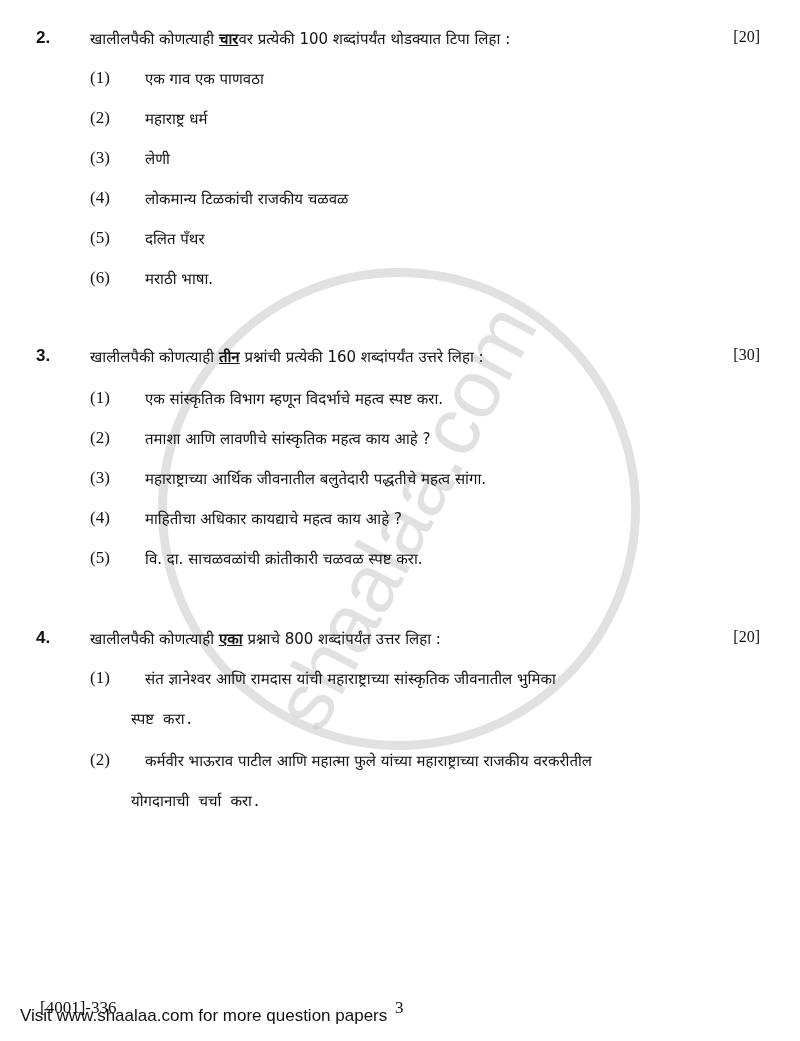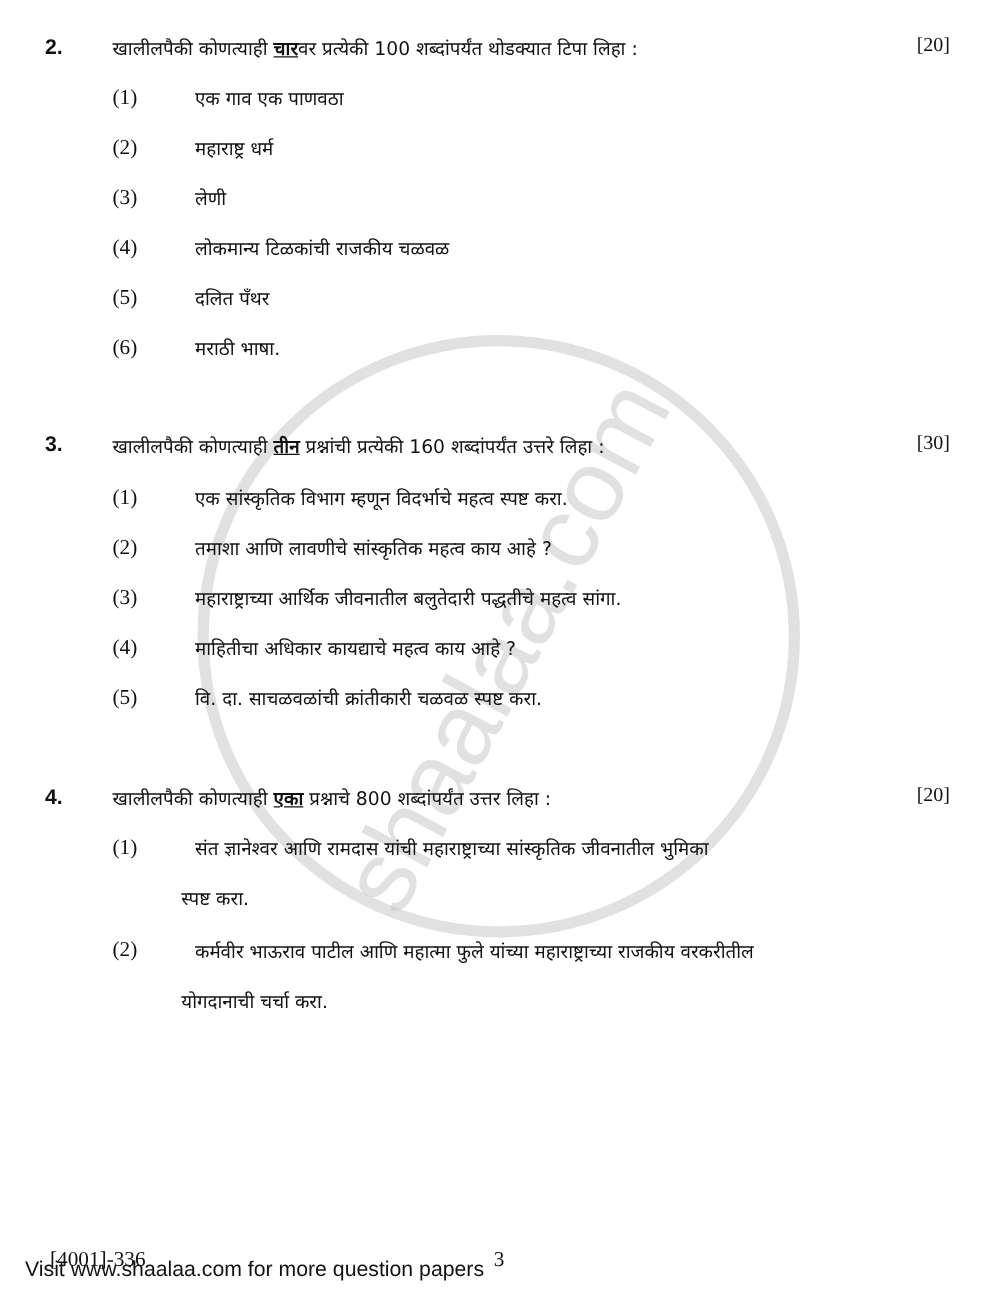--- a/index.html
+++ b/index.html
@@ -5,22 +5,22 @@
   html, body { margin:0; padding:0; }
   body { width:800px; height:1041px; background:#fff; position:relative; overflow:hidden;
          font-family:"DejaVu Sans", sans-serif; color:#111; }
   .q { position:absolute; left:0; width:800px; }
   .qnum { position:absolute; left:36px; font-size:17px; font-weight:bold; font-family:"Liberation Sans", sans-serif; }
   .qtext { position:absolute; left:90px; font-size:15px; white-space:nowrap; }
   .qtext b { font-weight:bold;text-decoration:underline; }
   .marks { position:absolute; right:40px; font-size:16px; font-family:"Liberation Serif", serif; }
   .sub { position:absolute; left:0; width:800px; font-size:15px; }
   .sub .n { position:absolute; left:90px; font-family:"Liberation Serif", serif; font-size:17px; }
-  .sub .t { position:absolute; left:156px; white-space:nowrap; }
-  .sub .t2 { position:absolute; left:145px; white-space:nowrap; }
+  .sub .t { position:absolute; left:145px; white-space:nowrap; }
+  .sub .t2 { position:absolute; left:131px; white-space:nowrap;font-family:Liberation Mono, monospace; }
   .watermark-circle { position:absolute; left:158px; top:268px; width:482px; height:482px;
       border:9px solid rgba(200,200,200,0.55); border-radius:50%; box-sizing:border-box; pointer-events:none; }
   .watermark-text { position:absolute; left:165px; top:470px; width:480px; text-align:center;
       font-size:82px; color:rgba(200,200,200,0.55); transform:rotate(-62deg);
       font-family:"Liberation Sans", sans-serif; pointer-events:none; }
   .footer-code { position:absolute; left:40px; top:998px; font-family:"Liberation Serif", serif; font-size:17px; }
   .footer-page { position:absolute; left:395px; top:998px; font-family:"Liberation Serif", serif; font-size:17px; }
   .footer-visit { position:absolute; left:20px; top:1006px; font-family:"Liberation Sans", sans-serif; font-size:17px; }
 </style>
 </head>

